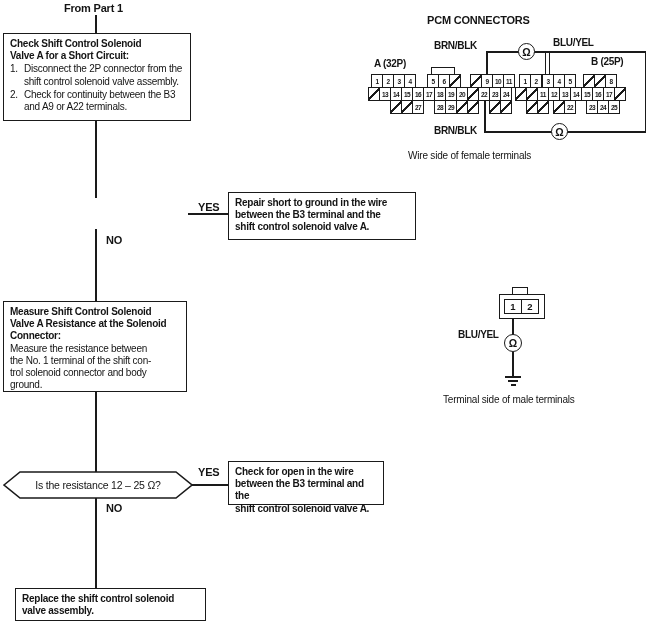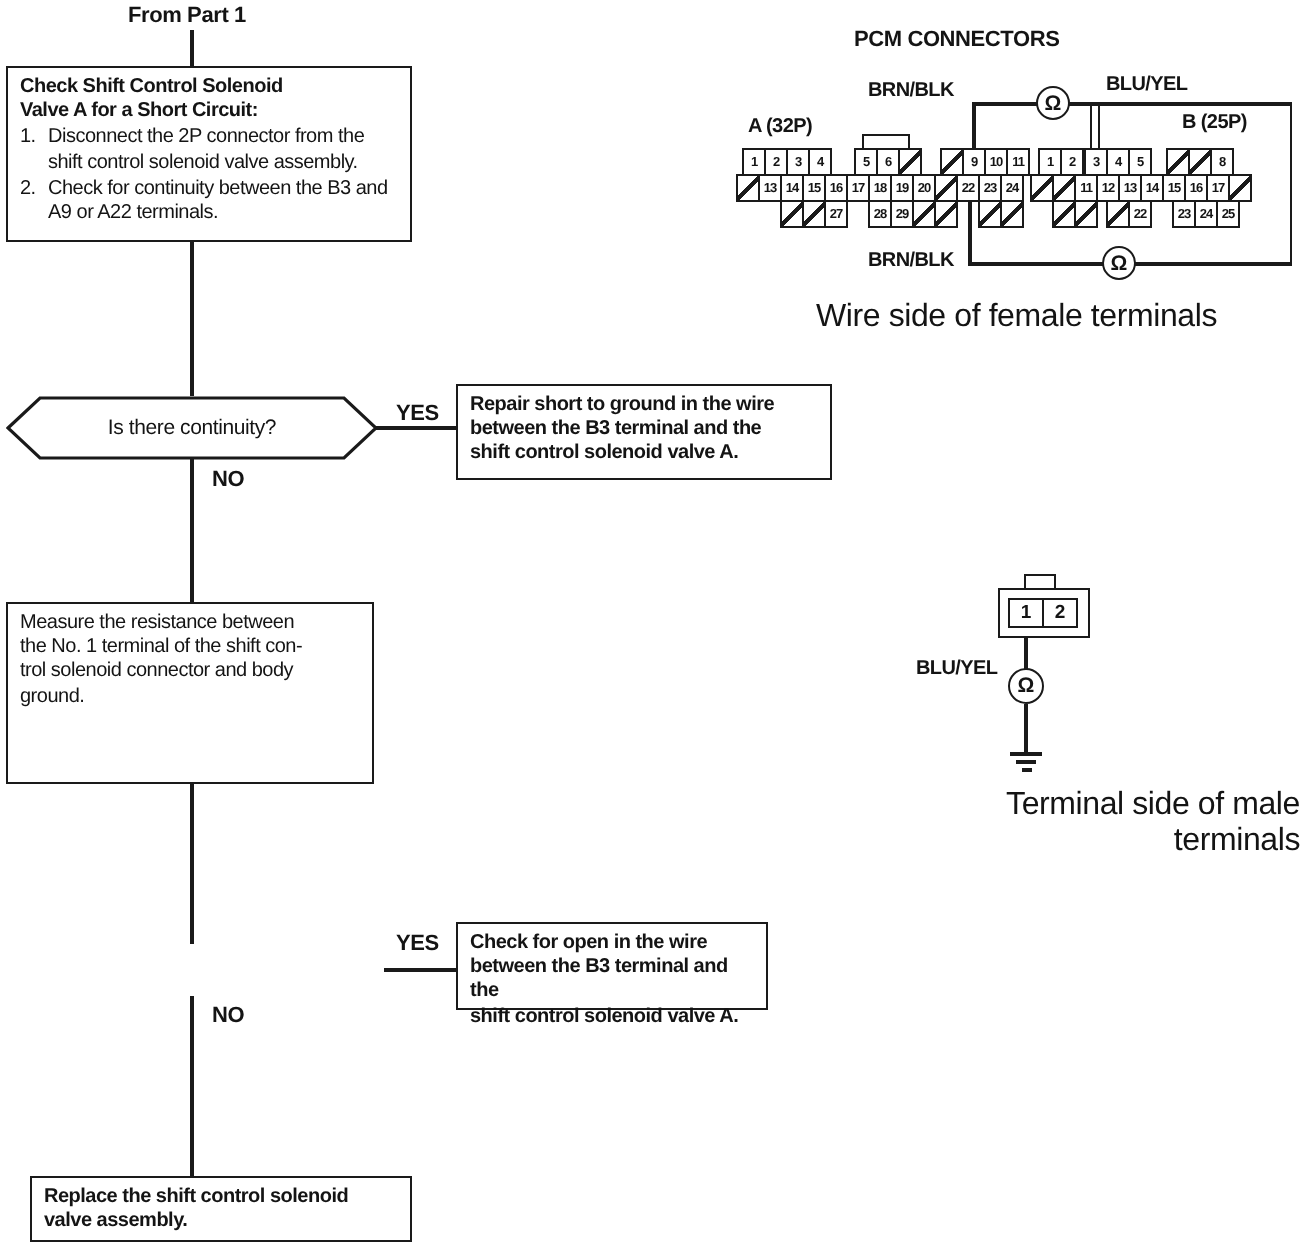--- a/index.html
+++ b/index.html
@@ -6,21 +6,21 @@
   .canvas{position:relative;width:650px;height:628px;background:#fff;overflow:hidden;
           font-family:"Liberation Sans",sans-serif;color:#141414;}
   .box{position:absolute;background:#fff;border:1.6px solid #1a1a1a;box-sizing:border-box;
        padding:4px 6px;font-size:10px;line-height:1.22;letter-spacing:-0.25px;}
   .bold{font-weight:bold;}
   .preline{white-space:pre-line;}
   .vline,.hline{position:absolute;background:#1a1a1a;}
   .vline{width:1.5px;}
   .hline{height:1.5px;}
   .flowlabel{position:absolute;font-weight:bold;font-size:11px;letter-spacing:-0.2px;}
-  .caption{position:absolute;font-size:16px;letter-spacing:-0.2px;text-align:right;}
+  .caption{position:absolute;font-size:10px;letter-spacing:-0.2px;text-align:right;}
   .sectitle{position:absolute;font-weight:bold;font-size:11px;letter-spacing:-0.2px;line-height:1.25;}
   .wirelabel{position:absolute;font-weight:bold;font-size:10px;letter-spacing:-0.3px;}
   .hex{position:absolute;}
   .hex .q{position:absolute;left:0;top:0;width:100%;height:100%;display:flex;
           align-items:center;justify-content:center;font-size:10.5px;letter-spacing:-0.2px;}
   .li{display:flex;margin-top:1px;}
   .li .num{width:14px;flex:none;}
   .li .txt{flex:1;}
   .pin{position:absolute;width:12px;height:14px;border:1px solid #1a1a1a;background:#fff;
        box-sizing:border-box;font-size:6.5px;font-weight:bold;display:flex;
@@ -36,60 +36,63 @@
 </style>
 </head>
 <body>
 
 <div class="canvas">
 
   <div class="flowlabel" style="left:64px;top:2px;">From Part 1</div>
 
   <div class="vline" style="left:95px;top:15px;height:18px;"></div>
 
-  <div class="box" style="left:3px;top:33px;width:203px;height:88px;">
+  <div class="box" style="left:3px;top:33px;width:188px;height:88px;">
     <div class="bold preline">Check Shift Control Solenoid
 Valve A for a Short Circuit:</div>
     <div class="li">
       <span class="num">1.</span>
       <span class="txt">Disconnect the 2P connector from the shift control solenoid valve assembly.</span>
     </div>
     <div class="li">
       <span class="num">2.</span>
       <span class="txt">Check for continuity between the B3 and A9 or A22 terminals.</span>
     </div>
   </div>
 
   <div class="vline" style="left:95px;top:120px;height:78px;"></div>
 
-  <div class="hex" style="left:3px;top:198px;width:186px;height:32px;">
-    <svg width="186" height="32">
-      <polygon points="1,16 17,1 169,1 185,16 169,31 17,31" fill="#ffffff" stroke="#1a1a1a" stroke-width="1.6"></polygon>
-    </svg>
-    <div class="q">Is there continuity?</div>
-  </div>
   <div class="flowlabel" style="left:198px;top:201px;">YES</div>
   <div class="hline" style="left:188px;top:213px;width:40px;"></div>
   <div class="flowlabel" style="left:106px;top:234px;">NO</div>
 
   <div class="box bold preline" style="left:228px;top:192px;width:188px;height:48px;">Repair short to ground in the wire
 between the B3 terminal and the
 shift control solenoid valve A.</div>
 
   <div class="vline" style="left:95px;top:229px;height:73px;"></div>
 
   <div class="box" style="left:3px;top:301px;width:184px;height:91px;">
+    <div class="bold preline">Measure Shift Control Solenoid
+Valve A Resistance at the Solenoid
+Connector:</div>
     <div class="preline">Measure the resistance between
 the No. 1 terminal of the shift con-
 trol solenoid connector and body
 ground.</div>
   </div>
 
   <div class="vline" style="left:95px;top:391px;height:81px;"></div>
 
+  <div class="hex" style="left:3px;top:471px;width:190px;height:28px;">
+    <svg width="190" height="28">
+      <polygon points="1,14 17,1 173,1 189,14 173,27 17,27" fill="#ffffff" stroke="#1a1a1a" stroke-width="1.6"></polygon>
+    </svg>
+    <div class="q">Is the resistance 12 – 25 Ω?</div>
+  </div>
   <div class="flowlabel" style="left:198px;top:466px;">YES</div>
   <div class="hline" style="left:192px;top:484px;width:36px;"></div>
   <div class="flowlabel" style="left:106px;top:502px;">NO</div>
 
   <div class="box bold preline" style="left:228px;top:461px;width:156px;height:44px;">Check for open in the wire
 between the B3 terminal and the
 shift control solenoid valve A.</div>
 
   <div class="vline" style="left:95px;top:498px;height:91px;"></div>
 

